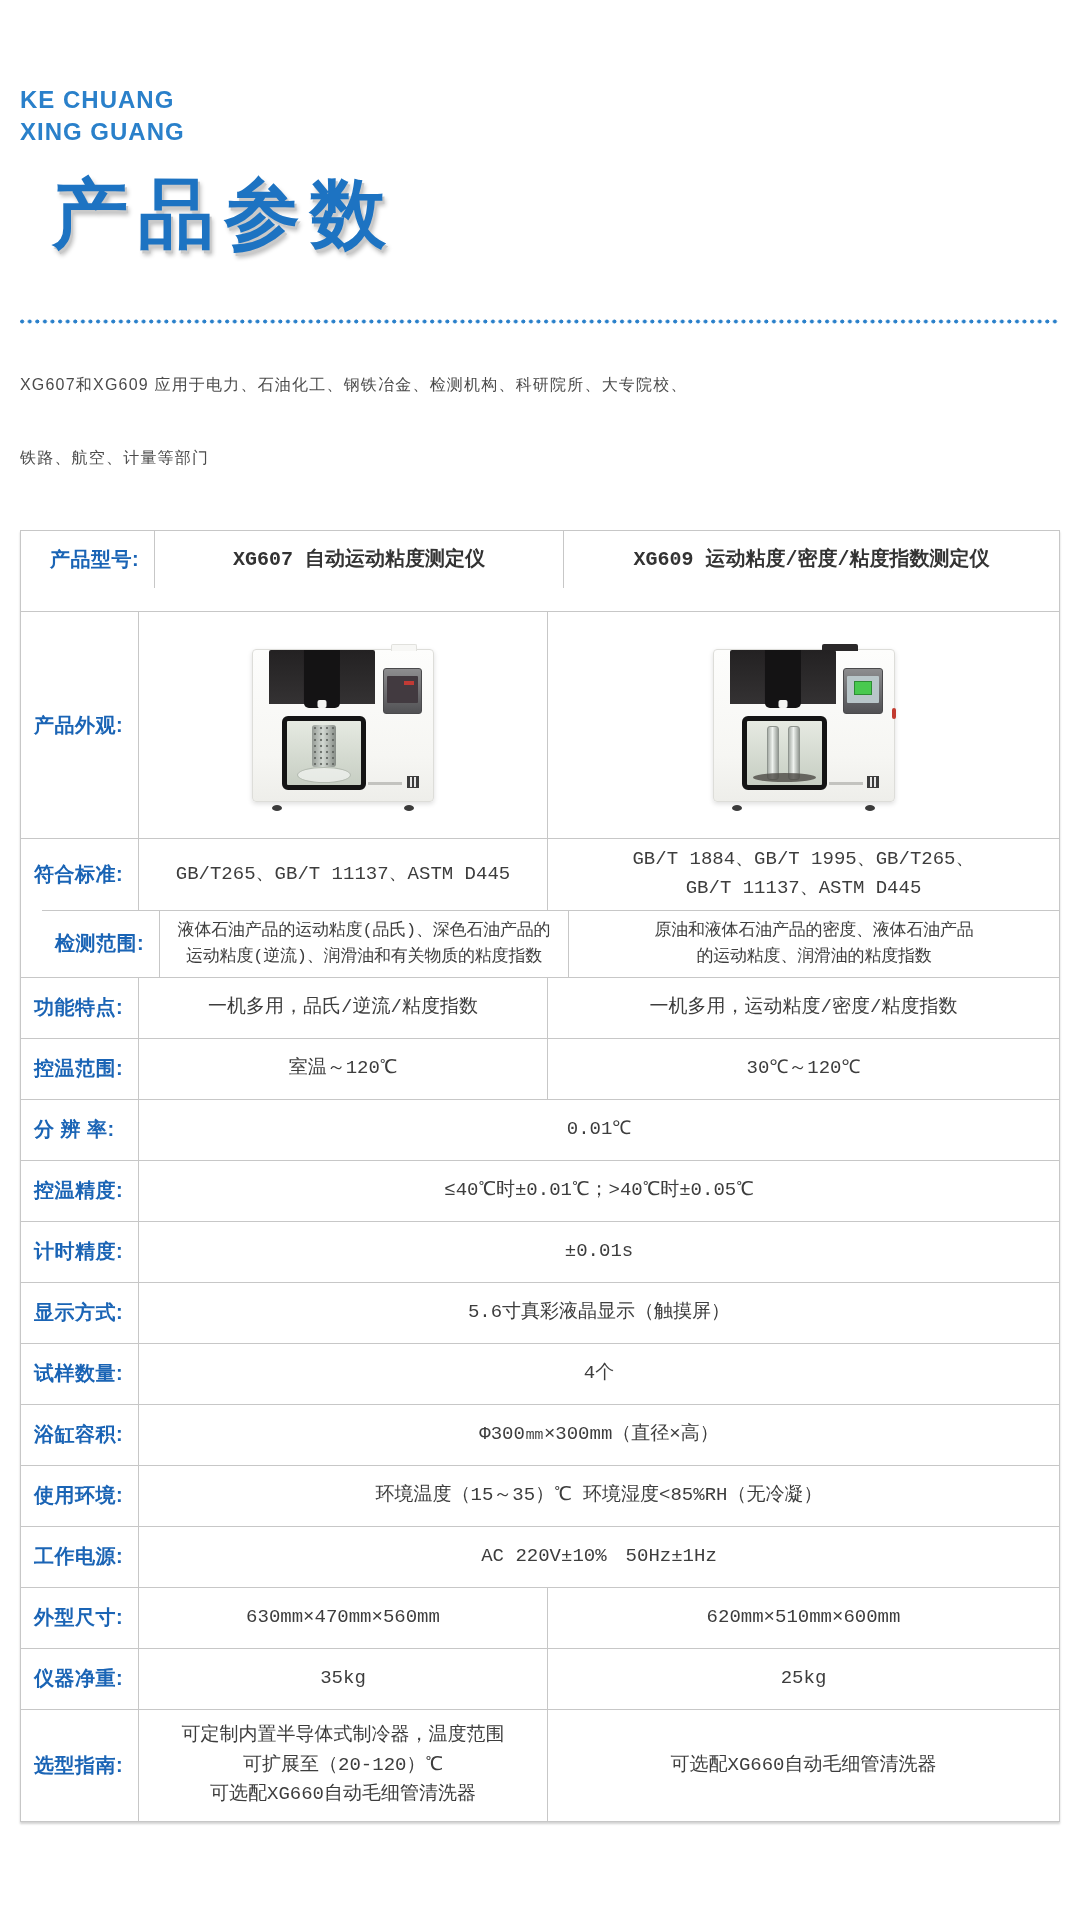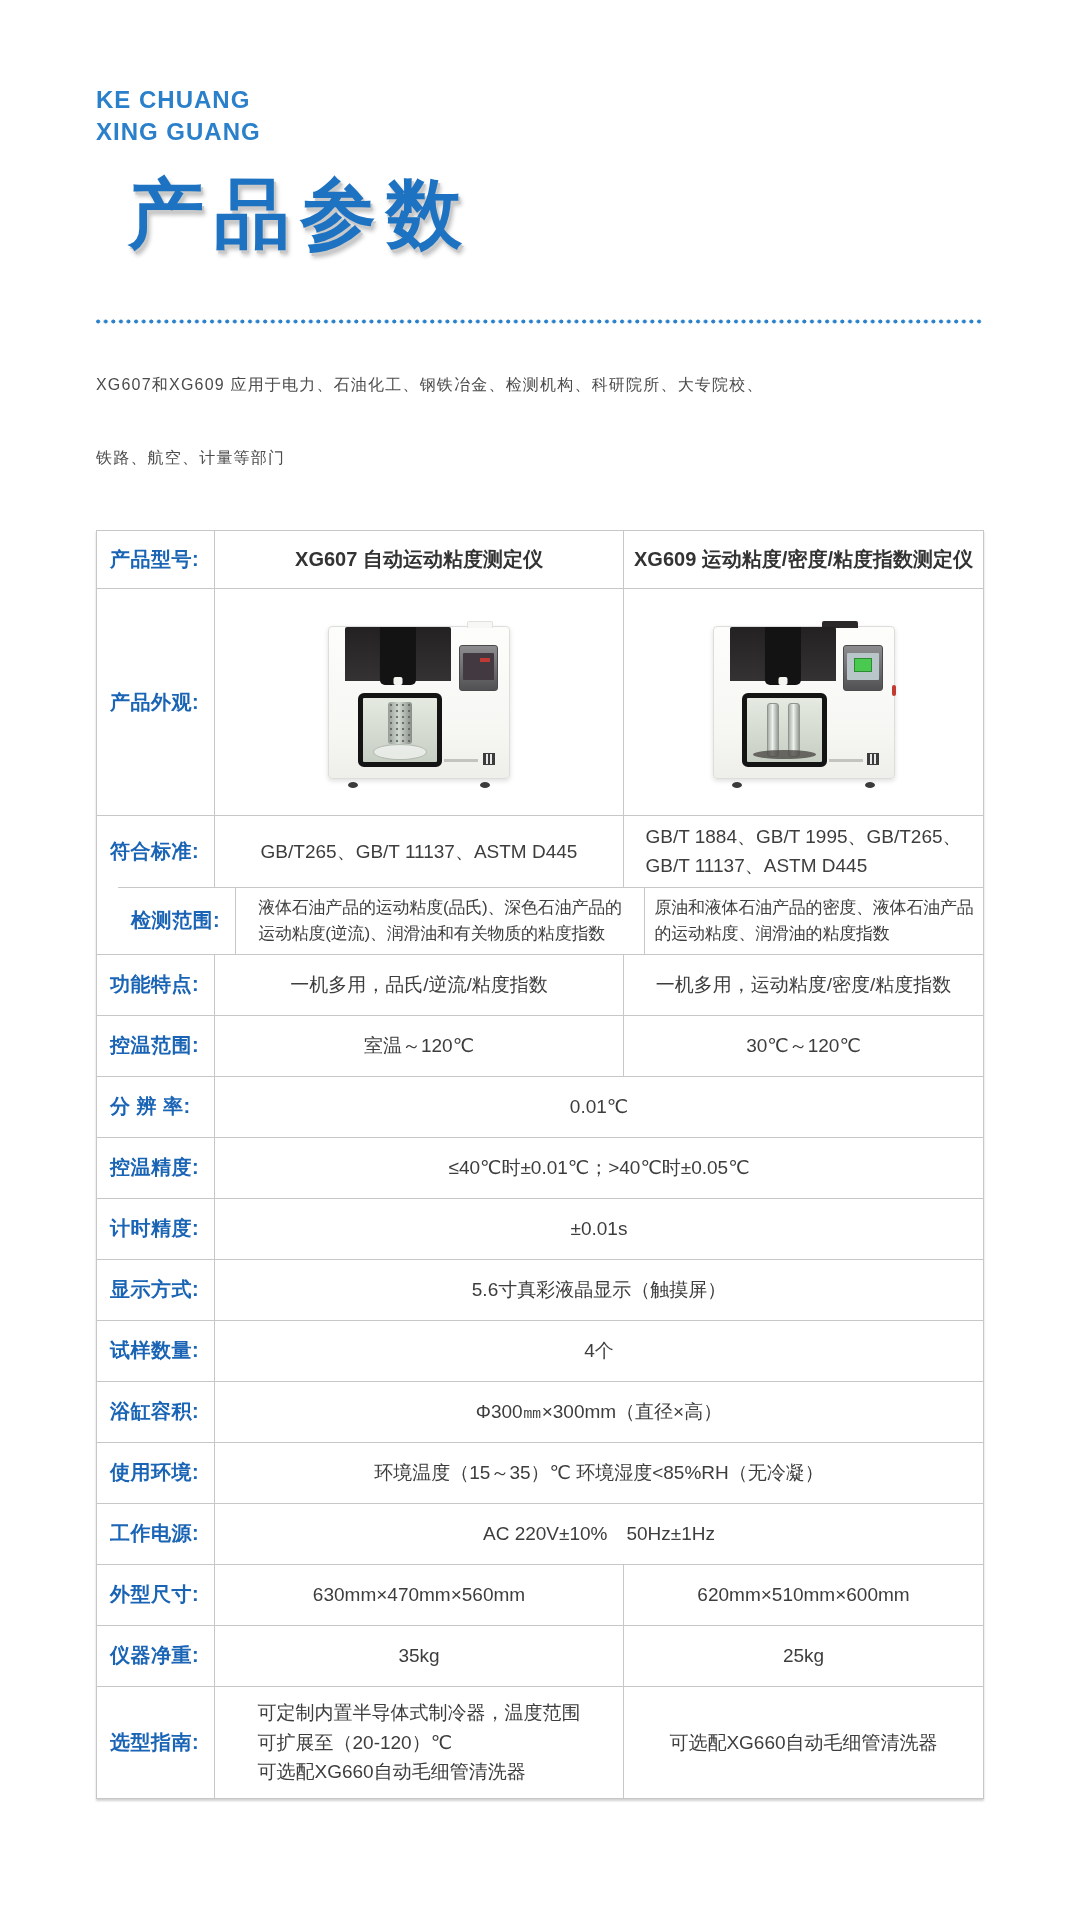--- a/index.html
+++ b/index.html
@@ -2,21 +2,21 @@
 <html><head>
 <meta charset="utf-8">
 <style>
   * { margin:0; padding:0; box-sizing:border-box; }
   html,body { background:#ffffff; }
   body {
     width:1080px; height:1920px; overflow:hidden;
     font-family:"Liberation Sans","DejaVu Sans",sans-serif;
     color:#3d3d3d;
   }
-  .page { width:888px; margin:0 auto; padding-top:84px; }
+  .page { width:1040px; margin:0 auto; padding-top:84px; }
 
   
   .brand { color:#2a80ca; font-size:24px; font-weight:600; line-height:32px; letter-spacing:1px; }
   .page-title {
     margin-top:16px;
     font-family:"DejaVu Serif","Liberation Serif",serif;
     font-size:76px; font-weight:900; letter-spacing:10px;
     color:#1d73c2;
     text-shadow:2px 3px 0 #c9c9c9, 3px 5px 4px rgba(0,0,0,.25);
     margin-left:32px;
@@ -31,36 +31,36 @@
 
   
   .spec-table {
     margin-top:36px; width:100%;
     border:1px solid #c7c7c7;
     box-shadow:0 2px 2px rgba(0,0,0,.18);
     background:#fff;
   }
   .row { display:flex; align-items:stretch; border-top:1px solid #c7c7c7; min-height:61px; }
   .row:first-child { border-top:none; }
-  .rh-head  { min-height:57px; }
-  .rh-img   { min-height:227px; }
+  .rh-head  { min-height:57px;padding-left:16px; }
+  .rh-img   { min-height:227px;margin-top:23px; }
   .rh-std   { min-height:68px; }
   .rh-range { min-height:67px;margin-left:21px; }
   .rh-guide { min-height:112px; }
 
   .cell { display:flex; align-items:center; justify-content:center; padding:6px 8px; }
   .cell.label {
     width:118px; flex:0 0 118px; justify-content:flex-start; padding-left:13px;
     color:#1a64b5; font-size:20px; font-weight:700; letter-spacing:.5px;
     border-right:1px solid #c7c7c7;
   }
   .cell.c2 { width:409px; flex:0 0 409px; border-right:1px solid #c7c7c7; }
   .cell.c3 { flex:1 1 auto; }
   .cell.vspan { flex:1 1 auto; }
-  .cell.v { font-size:19px; color:#3d3d3d; white-space:pre-line; line-height:1.55; }
+  .cell.v { font-size:19px; color:#3d3d3d; text-align:center; white-space:pre-line; line-height:1.55;font-family:Liberation Mono, monospace; }
   .row.rh-head .cell.v { font-size:20px; font-weight:600; color:#333; }
   .row.rh-range .cell.v { font-size:17px; letter-spacing:-.2px; padding:4px 2px; }
 
   
   .instrument { position:relative; width:188px; height:172px; }
   .inst-body {
     position:absolute; left:3px; right:3px; top:10px; bottom:9px;
     background:linear-gradient(180deg,#fdfdfc 0%,#f6f6f3 70%,#eeeeea 100%);
     border:1px solid #ddddd9; border-radius:4px;
     box-shadow:0 2px 5px rgba(0,0,0,.13);

